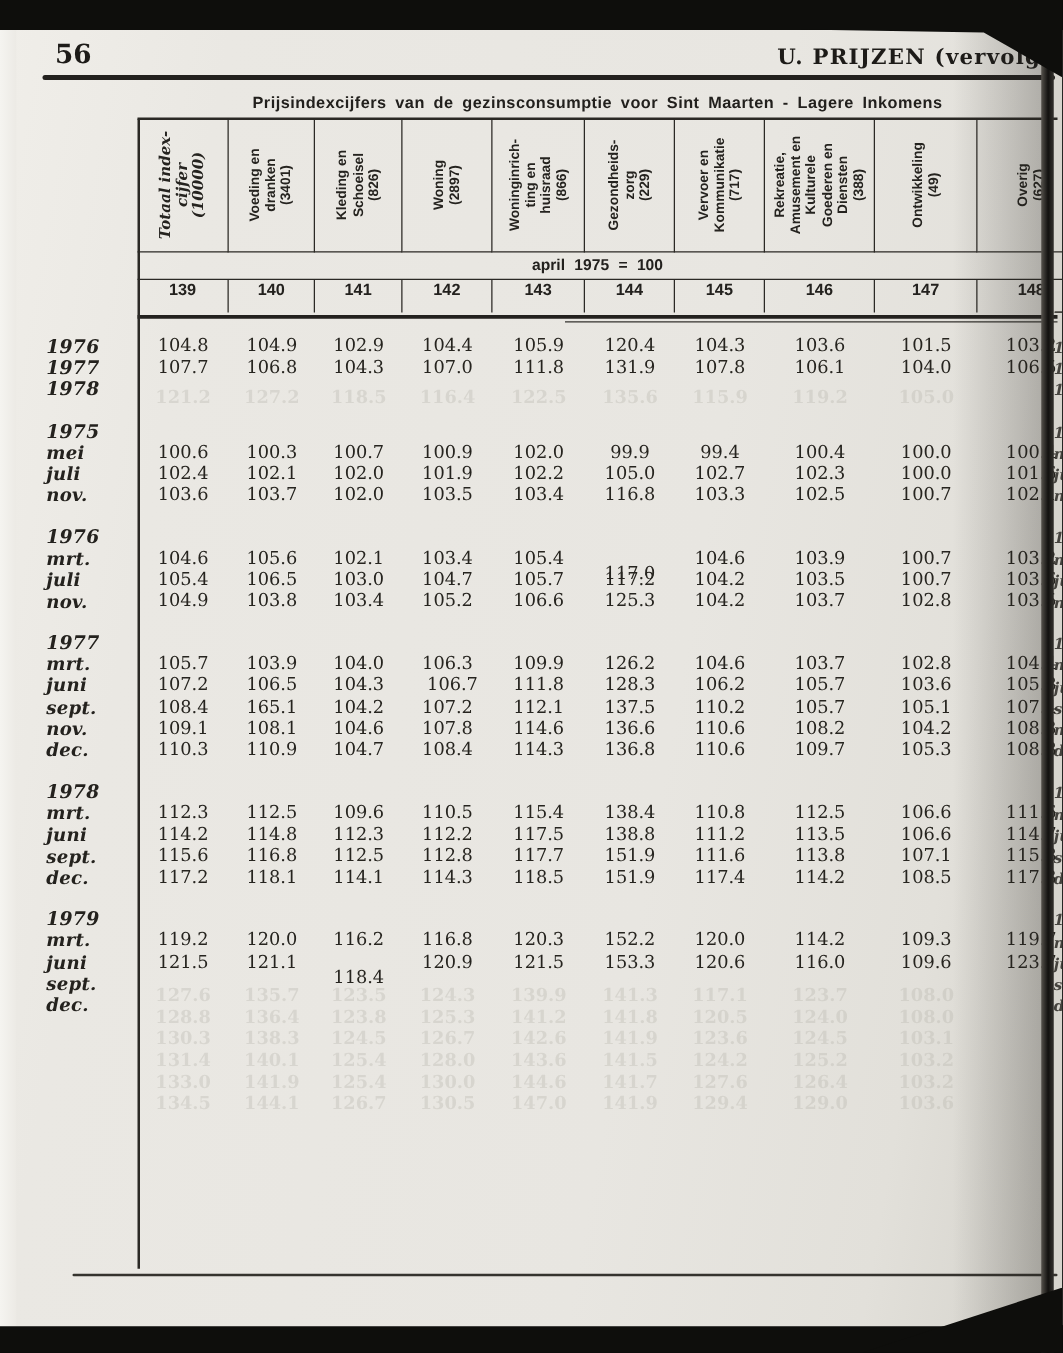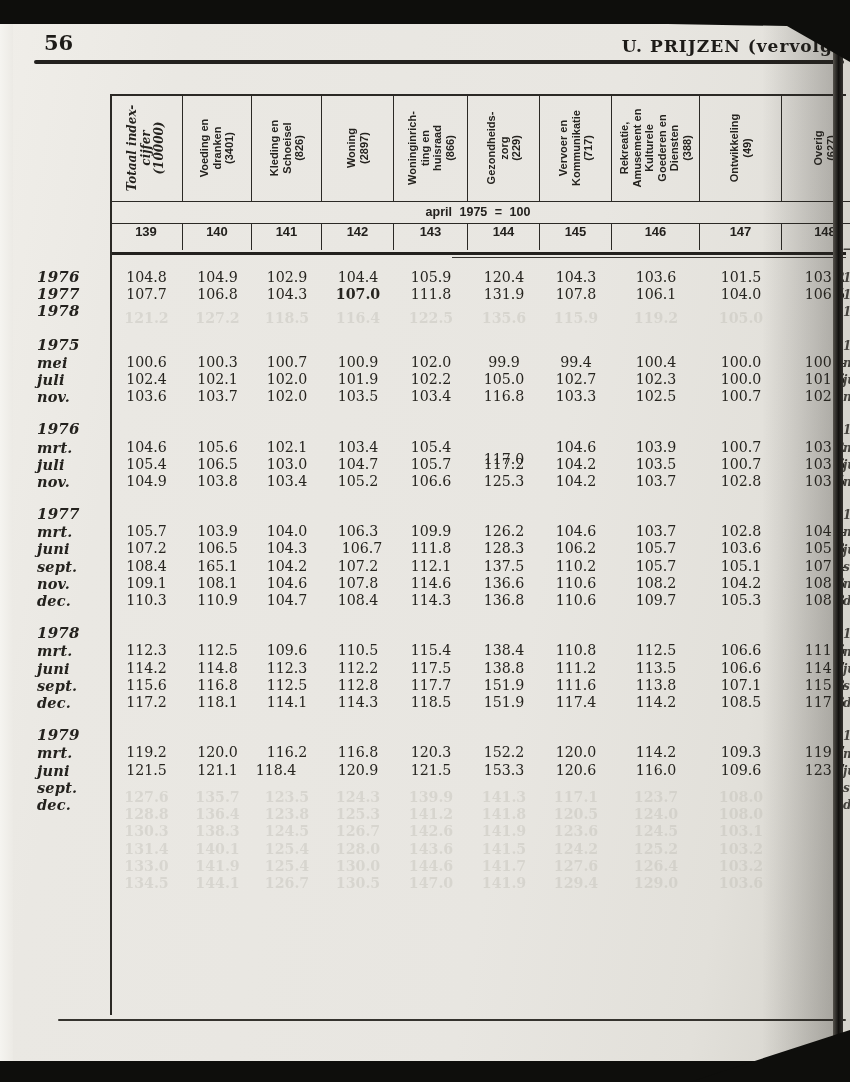--- a/index.html
+++ b/index.html
@@ -102,20 +102,21 @@
       <span style="top: 722.6px;">mr</span>
       <span style="top: 739.8px;">ju</span>
       <span style="top: 757px;">se</span>
       <span style="top: 774.2px;">de</span>
     </div>
 
   <div class="paper">
     <div class="pagenum">56</div>
     <div class="secheader">U.  PRIJZEN  (vervolg)</div>
     <div class="rule-top"></div>
+    <div class="title">Prijsindexcijfers van de gezinsconsumptie voor Sint Maarten - Lagere Inkomens</div>
     <div class="rule-title"></div>
 
     <div class="hdr" id="hdr">
         <div class="hcell" style="left: 0px; width: 73px;">
           <div class="rot it">
             <div>Totaal index-</div>
             <div>cijfer</div>
             <div>(10000)</div>
           </div>
         </div>
@@ -295,21 +296,21 @@
             <span class="cell" style="left: 430px; width: 72px;">104.3</span>
             <span class="cell" style="left: 502px; width: 88px;">103.6</span>
             <span class="cell" style="left: 590px; width: 82px;">101.5</span>
             <span class="cell" style="left: 672px; width: 86px;">103.2</span>
           </div>
           <div class="trow">
             <span class="rlabel year">1977</span>
             <span class="cell" style="left: 0px; width: 73px;">107.7</span>
             <span class="cell" style="left: 73px; width: 69px;">106.8</span>
             <span class="cell" style="left: 142px; width: 70px;">104.3</span>
-            <span class="cell" style="left: 212px; width: 72px; font-weight: bold;">107.0</span>
+            <span class="cell" style="left: 212px; width: 72px;">107.0</span>
             <span class="cell" style="left: 284px; width: 74px;">111.8</span>
             <span class="cell" style="left: 358px; width: 72px;">131.9</span>
             <span class="cell" style="left: 430px; width: 72px;">107.8</span>
             <span class="cell" style="left: 502px; width: 88px;">106.1</span>
             <span class="cell" style="left: 590px; width: 82px;">104.0</span>
             <span class="cell" style="left: 672px; width: 86px;">106.5</span>
           </div>
           <div class="trow">
             <span class="rlabel year">1978</span>
           </div>
@@ -543,21 +544,21 @@
             <span class="cell" style="left: 358px; width: 72px;">152.2</span>
             <span class="cell" style="left: 430px; width: 72px;">120.0</span>
             <span class="cell" style="left: 502px; width: 88px;">114.2</span>
             <span class="cell" style="left: 590px; width: 82px;">109.3</span>
             <span class="cell" style="left: 672px; width: 86px;">119.7</span>
           </div>
           <div class="trow">
             <span class="rlabel month">juni</span>
             <span class="cell" style="left: 0px; width: 73px;">121.5</span>
             <span class="cell" style="left: 73px; width: 69px;">121.1</span>
-            <span class="cell" style="left: 131px; width: 70px;">118.4</span>
+            <span class="cell" style="left: 142px; width: 70px; margin-top: 12px;">118.4</span>
             <span class="cell" style="left: 212px; width: 72px;">120.9</span>
             <span class="cell" style="left: 284px; width: 74px;">121.5</span>
             <span class="cell" style="left: 358px; width: 72px;">153.3</span>
             <span class="cell" style="left: 430px; width: 72px;">120.6</span>
             <span class="cell" style="left: 502px; width: 88px;">116.0</span>
             <span class="cell" style="left: 590px; width: 82px;">109.6</span>
             <span class="cell" style="left: 672px; width: 86px;">123.7</span>
           </div>
           <div class="trow">
             <span class="rlabel month">sept.</span>

